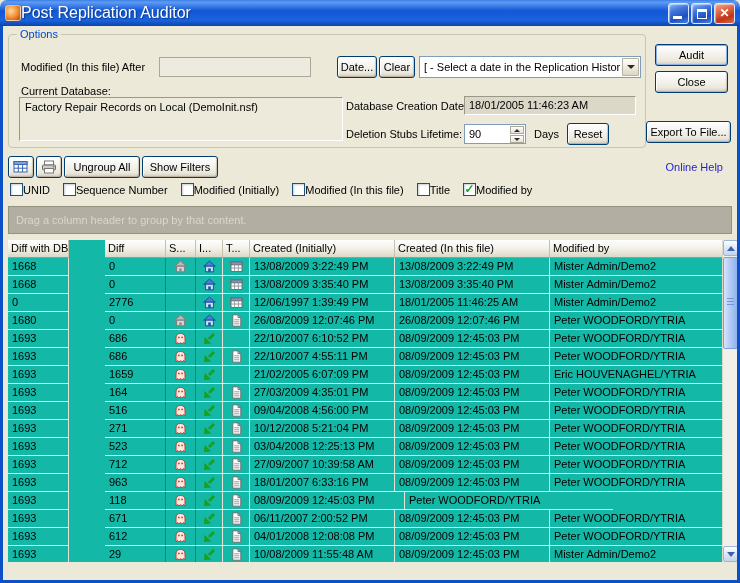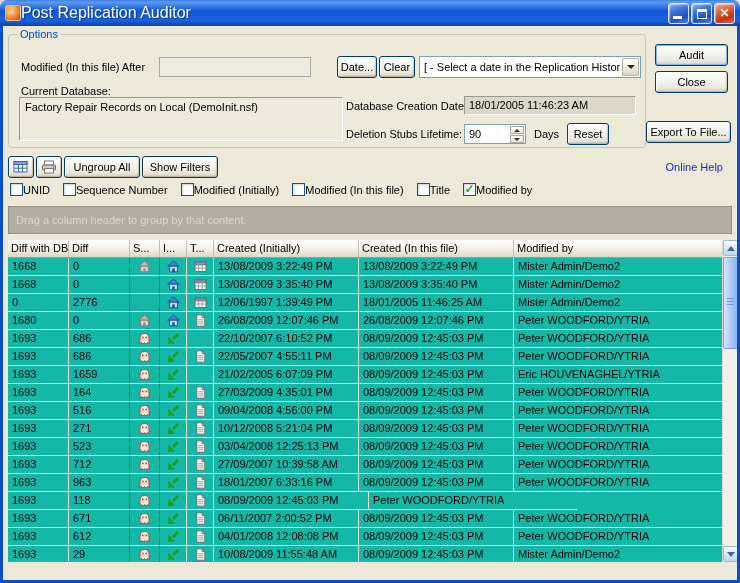--- a/index.html
+++ b/index.html
@@ -62,21 +62,21 @@
   .groupbar-text{color:#DAD7CB;}
   
   .table{position:absolute;left:5px;top:214px;width:714px;height:322px;background:#14b8a6;overflow:hidden;}
   .thead{display:flex;height:18px;}
   .th{background:linear-gradient(180deg,#FFFFFF 0%,#F3F1E8 50%,#DCD8C8 100%);border-right:1px solid #C6C2B2;border-bottom:1px solid #9E9A8A;
     padding:2px 3px;white-space:nowrap;overflow:hidden;flex:0 0 auto;}
   .tbody{position:absolute;left:0;right:0;top:18px;bottom:0;overflow:hidden;}
   .tr{display:flex;height:18px;}
   .td{border-right:1px solid #E4E1D6;border-bottom:1px solid #EEEBE1;padding:2px 0 0 4px;white-space:nowrap;overflow:hidden;flex:0 0 auto;}
   .td.icon-cell{display:flex;align-items:center;justify-content:center;padding:0;}
-  .c0{width:61px;}.c1{width:61px;}.c2{width:30px;}.c3{width:27px;}.c4{width:27px;}.c5{width:145px;}.c6{width:155px;}.c7{width:208px;border-right:none;}
+  .c0{width:61px;}.c1{width:61px;margin-left:36px;}.c2{width:30px;}.c3{width:27px;}.c4{width:27px;}.c5{width:145px;}.c6{width:155px;}.c7{width:208px;border-right:none;}
   .td.c1{border-right:1px solid #C43C2C;}
   .td.c2{border-right:1px solid #C43C2C;}
   .cell-icon{width:13px;height:13px;}
   
   .scrollbar{position:absolute;left:719px;top:214px;width:15px;height:322px;background:#F1F0E9;border-left:1px solid #DCD9CC;}
   .sb-btn{position:absolute;left:0;width:15px;height:16px;border:1px solid #9DB4DC;border-radius:2px;
     background:linear-gradient(180deg,#FDFEFF,#D7E4F6 60%,#C2D4EE);display:flex;align-items:center;justify-content:center;}
   .sb-btn.up{top:0;}.sb-btn.down{bottom:0;}
   .sb-tri-up{width:0;height:0;border-left:4px solid transparent;border-right:4px solid transparent;border-bottom:5px solid #3D62AC;}
   .sb-tri-down{width:0;height:0;border-left:4px solid transparent;border-right:4px solid transparent;border-top:5px solid #3D62AC;}
@@ -363,21 +363,21 @@
             <div class="td c3 icon-cell">
               <svg viewBox="0 0 13 13" class="cell-icon">
                 <use href="#sym-arrow-green" xlink:href="#sym-arrow-green"></use>
               </svg>
             </div>
             <div class="td c4 icon-cell">
               <svg viewBox="0 0 13 13" class="cell-icon">
                 <use href="#sym-doc" xlink:href="#sym-doc"></use>
               </svg>
             </div>
-            <div class="td c5">22/05/2007 4:55:11 PM</div>
+            <div class="td c5">22/10/2007 4:55:11 PM</div>
             <div class="td c6">08/09/2009 12:45:03 PM</div>
             <div class="td c7">Peter WOODFORD/YTRIA</div>
           </div>
           <div class="tr">
             <div class="td c0">1693</div>
             <div class="td c1">1659</div>
             <div class="td c2 icon-cell">
               <svg viewBox="0 0 13 13" class="cell-icon">
                 <use href="#sym-ghost" xlink:href="#sym-ghost"></use>
               </svg>

